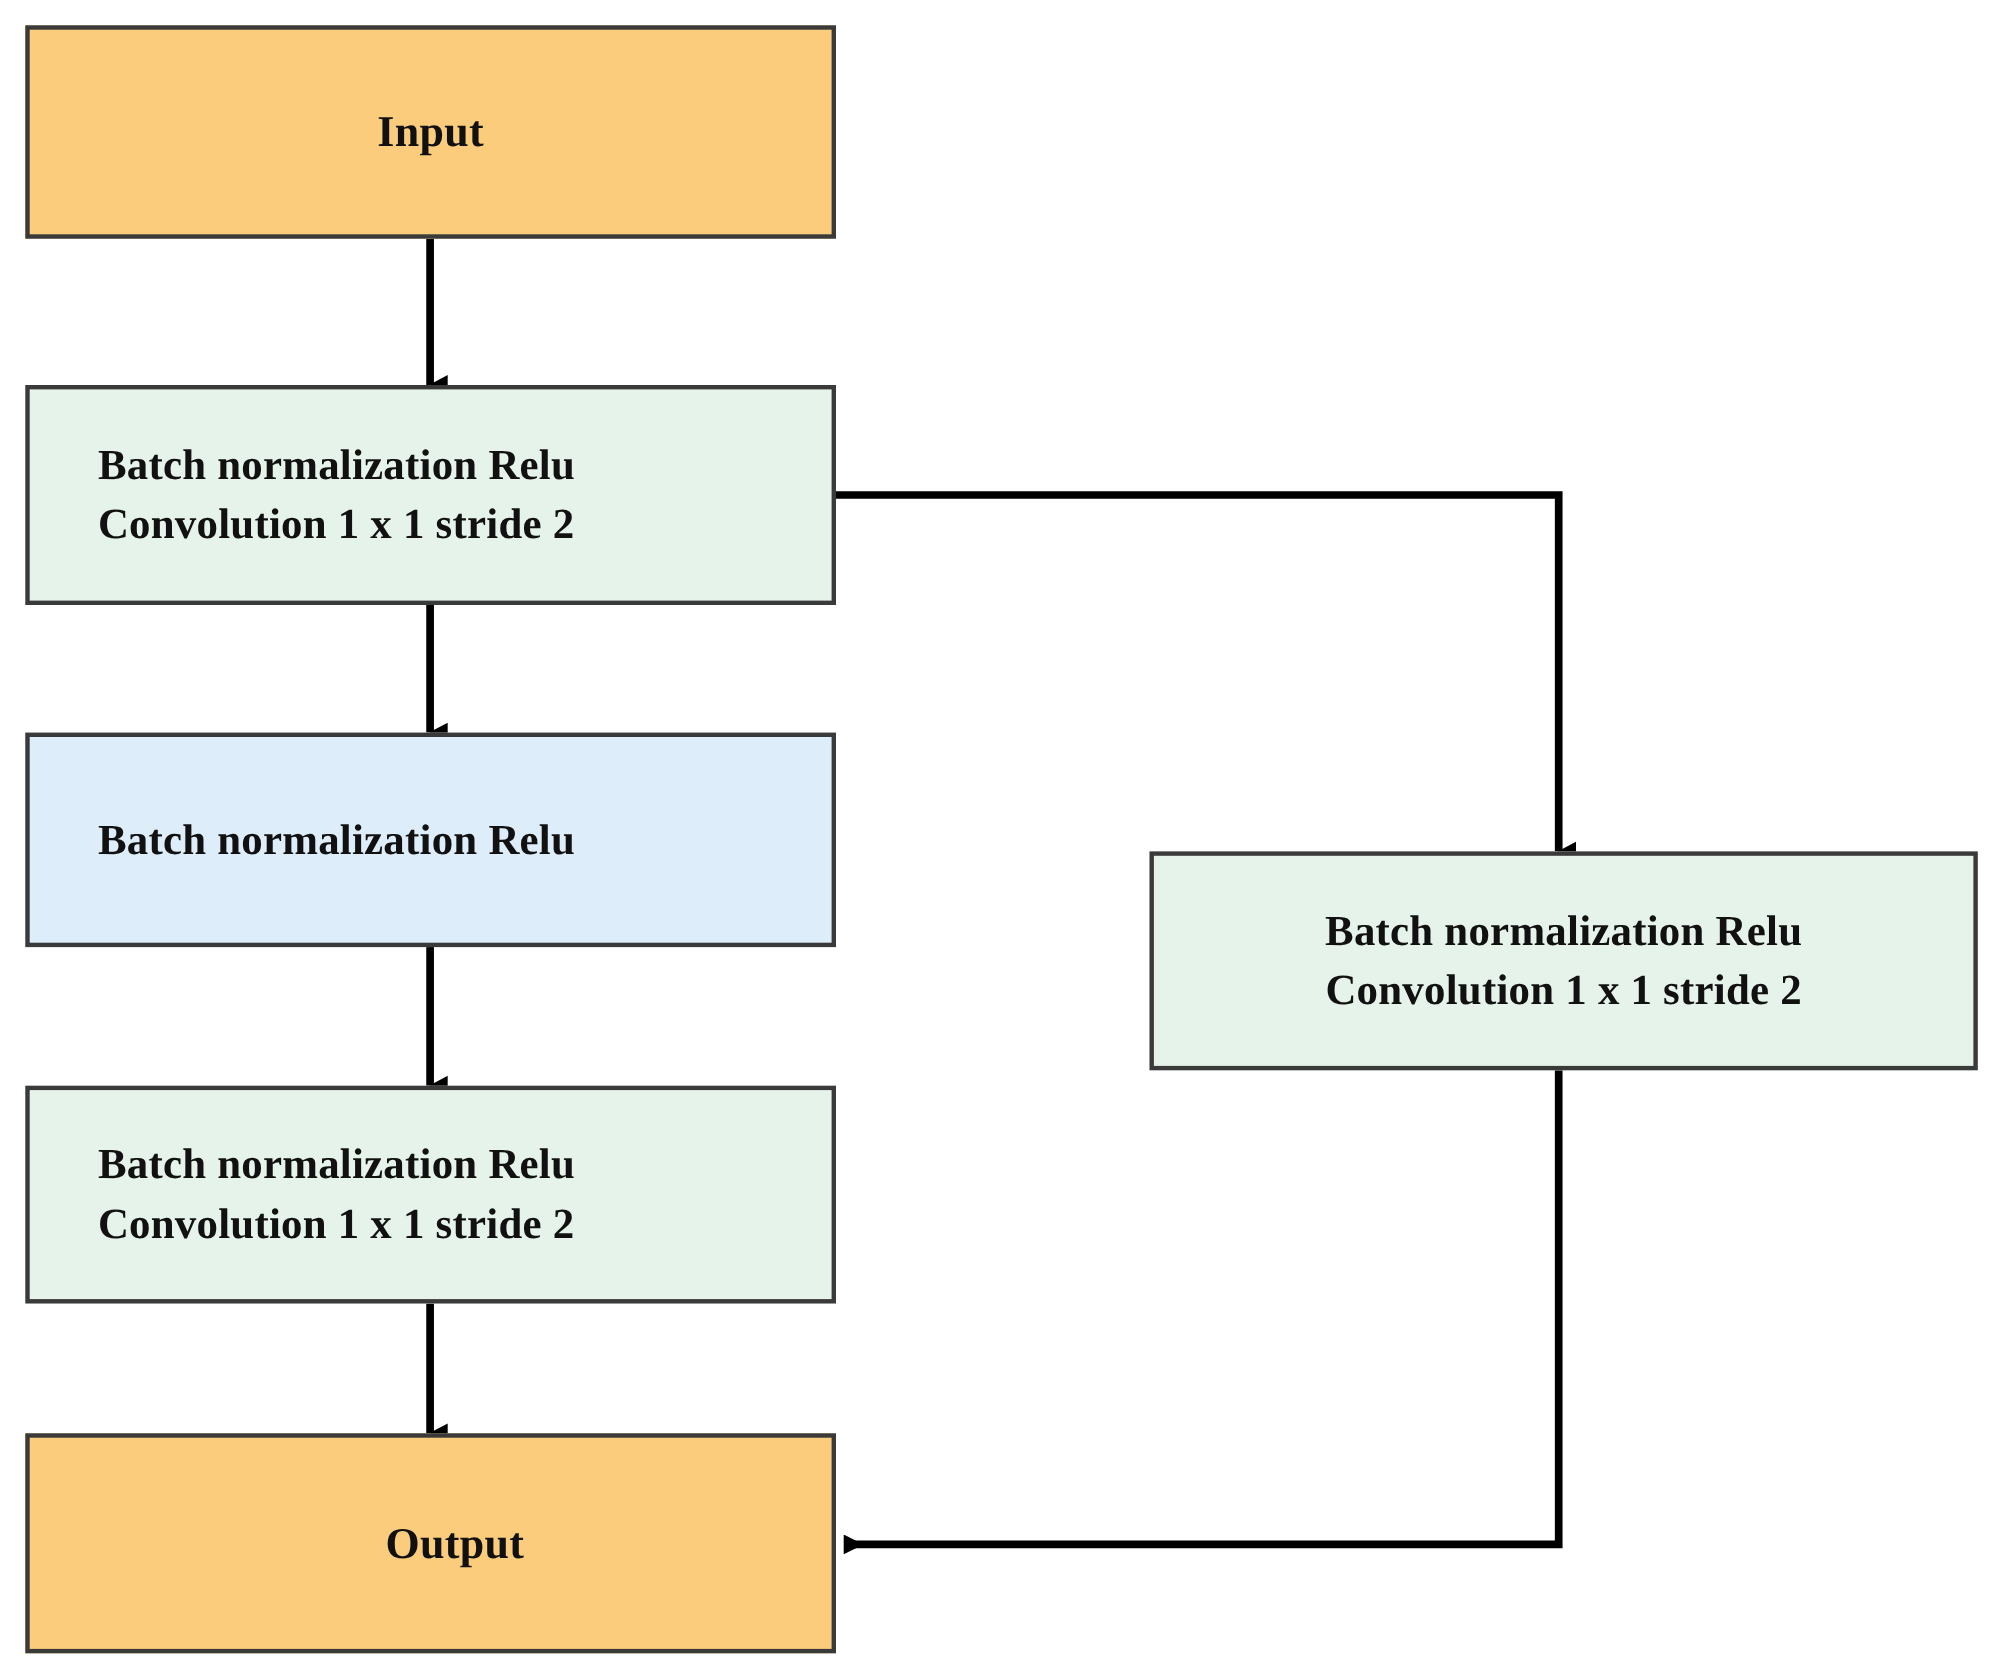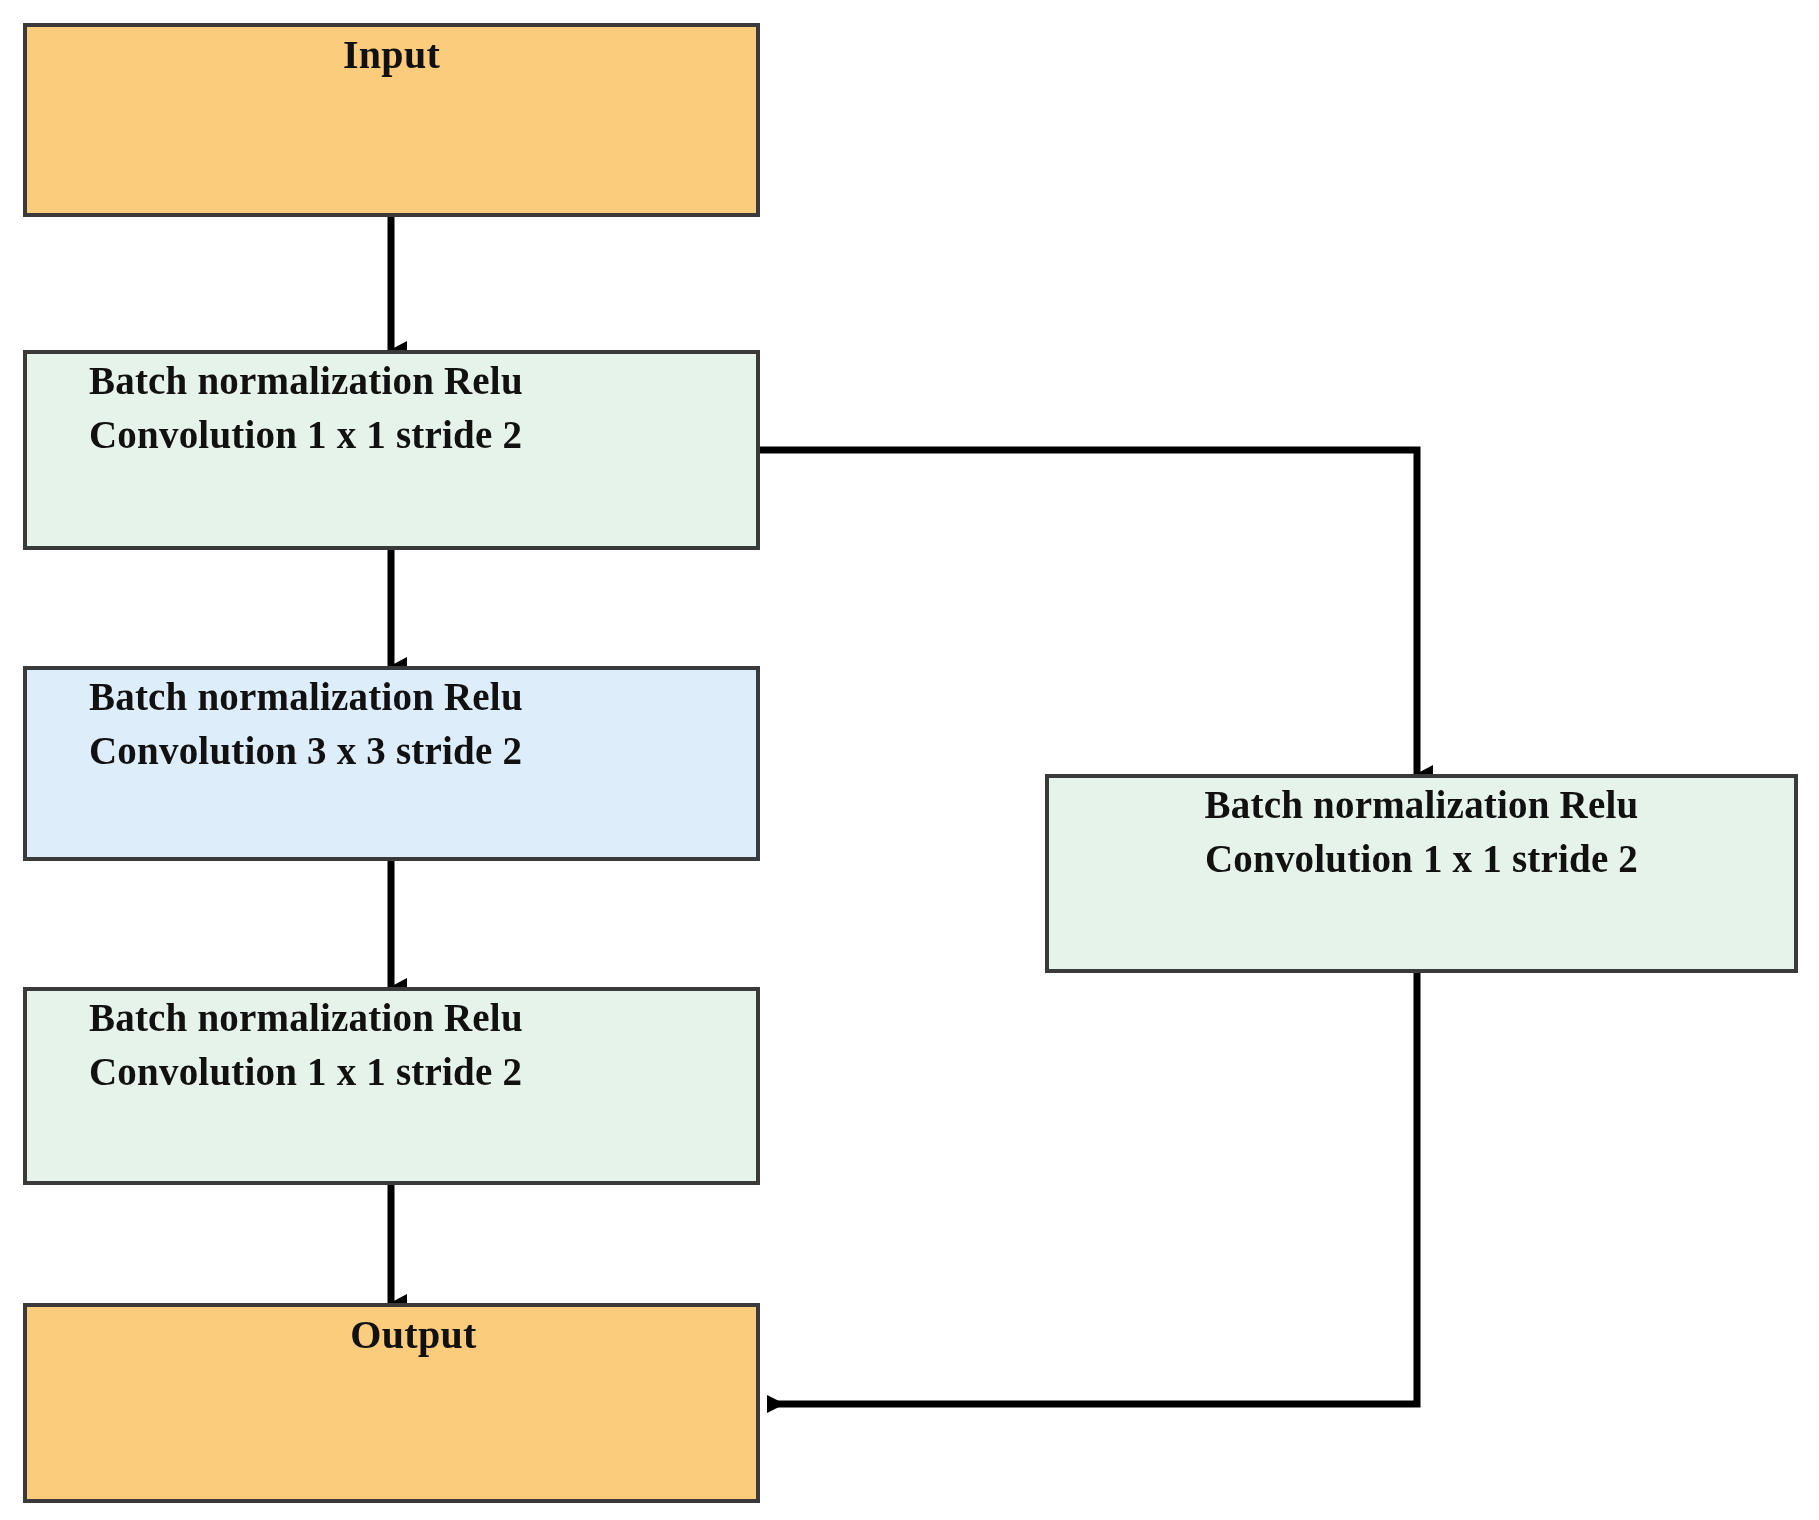--- a/index.html
+++ b/index.html
@@ -15,20 +15,21 @@
     font-family: "Liberation Serif", "DejaVu Serif", serif;
     overflow: hidden;
   }
   .node {
     position: absolute;
     box-sizing: border-box;
     border: 4px solid #3a3a3a;
     display: flex;
     flex-direction: column;
     align-items: center;
+    justify-content: center;
     color: #111111;
     font-weight: bold;
     line-height: 1.38;
   }
   .node .line {
     display: block;
     white-space: nowrap;
   }
   .node.terminal {
     font-size: 40px;
@@ -86,21 +87,20 @@
     <span class="line">Input</span>
   </div>
 
   <div class="node stage" style="left:23px; top:350px; width:737px; height:200px; background:#E6F3EA;">
     <span class="line">Batch normalization Relu</span>
     <span class="line">Convolution 1 x 1 stride 2</span>
   </div>
 
   <div class="node stage" style="left:23px; top:666px; width:737px; height:195px; background:#DEEDFA;">
     <span class="line">Batch normalization Relu</span>
-    <span class="line">Convolution 3 x 3 stride 2</span>
   </div>
 
   <div class="node stage" style="left:23px; top:987px; width:737px; height:198px; background:#E6F3EA;">
     <span class="line">Batch normalization Relu</span>
     <span class="line">Convolution 1 x 1 stride 2</span>
   </div>
 
   <div class="node terminal" style="left:23px; top:1303px; width:737px; height:200px; background:#FCCC7D;padding-left:44px;">
     <span class="line">Output</span>
   </div>

